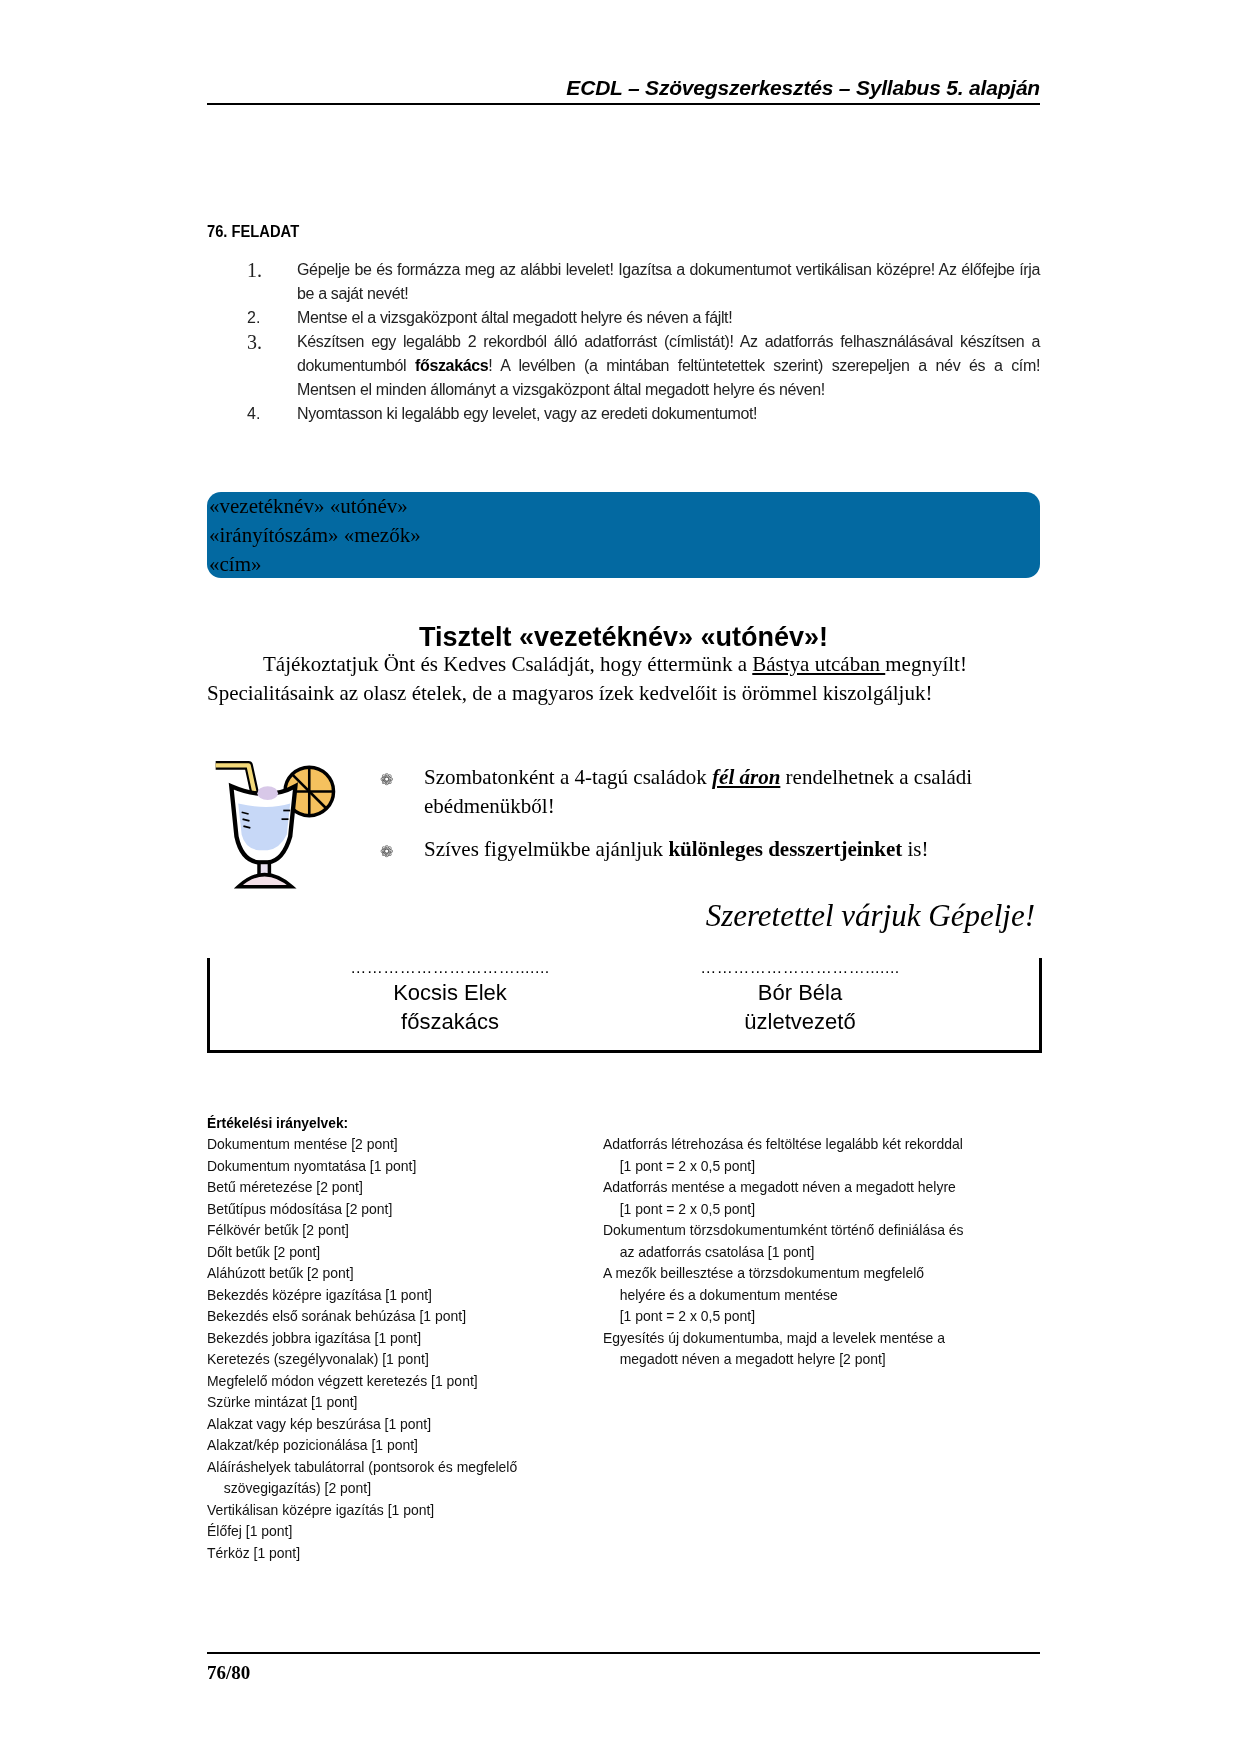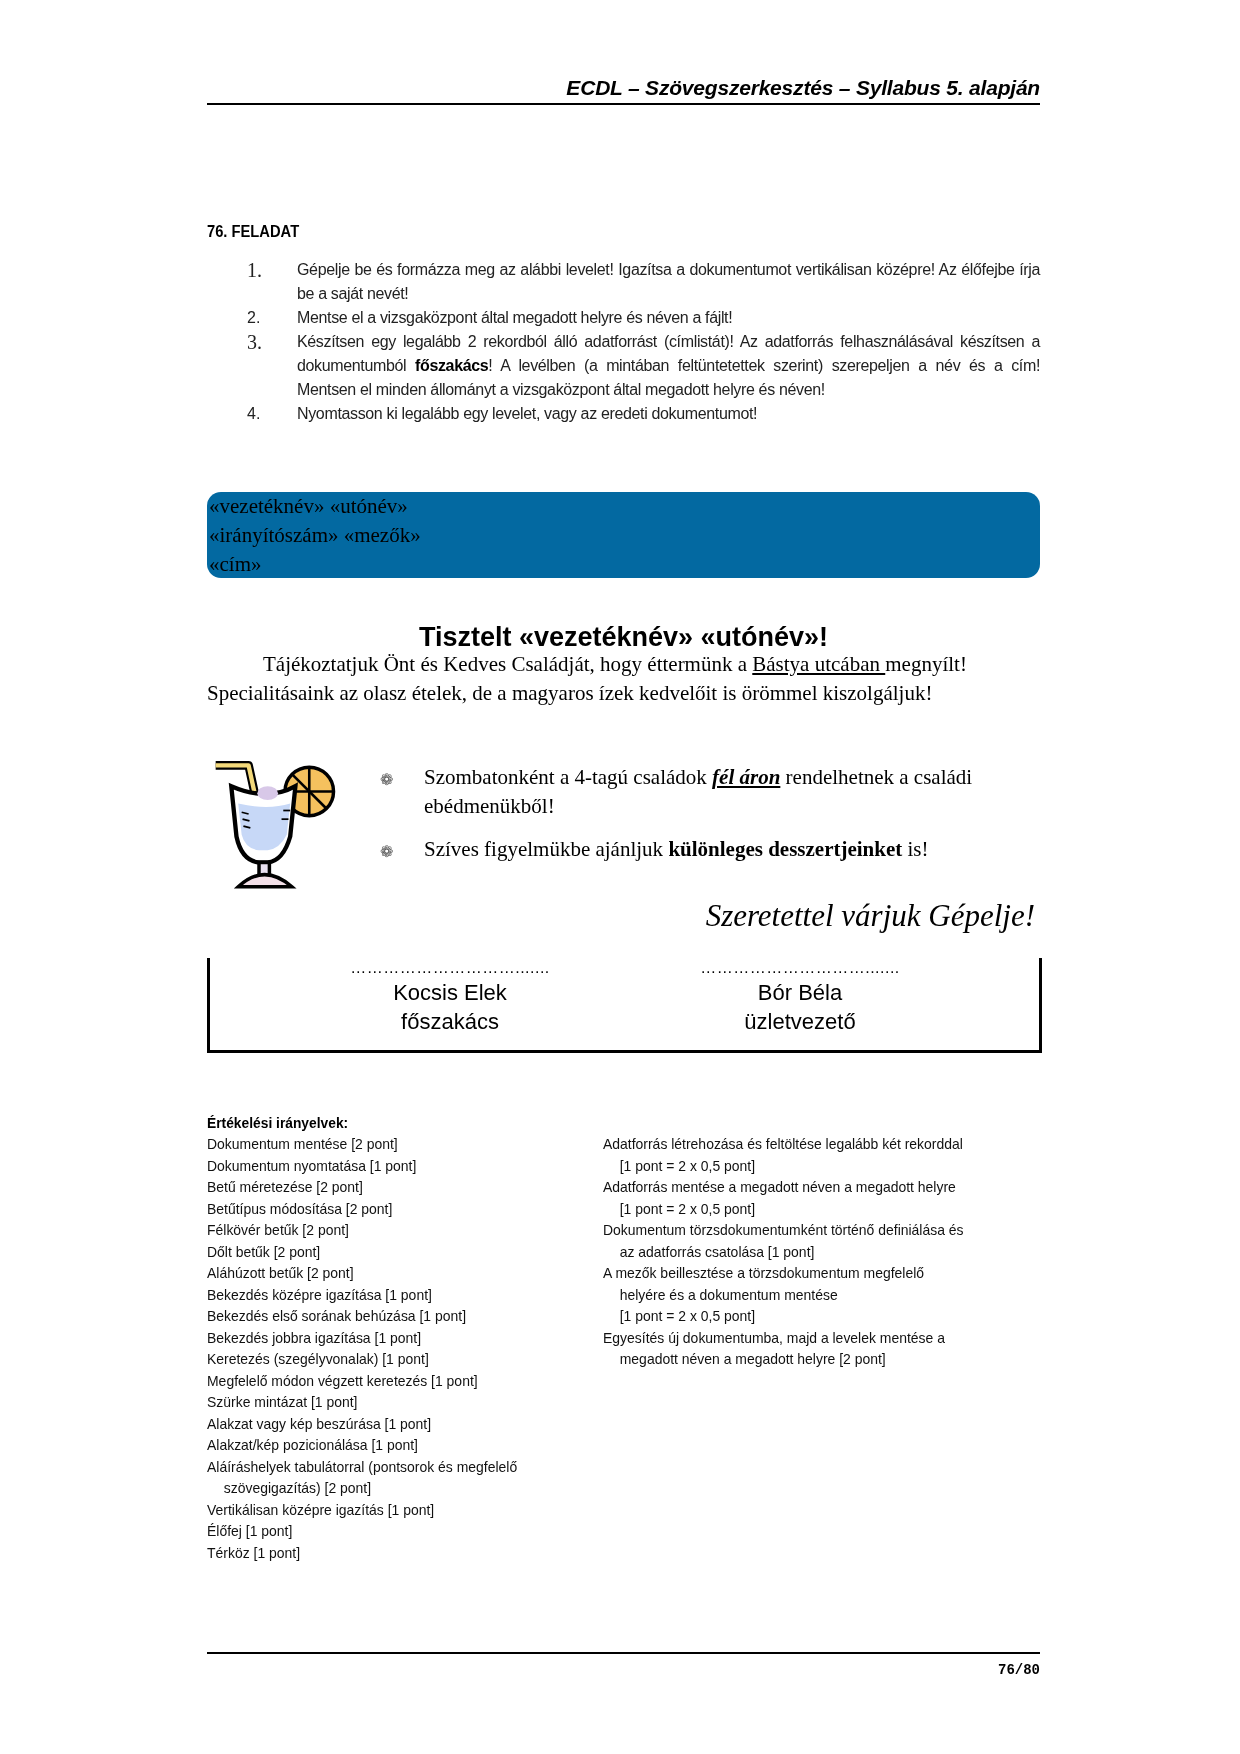--- a/index.html
+++ b/index.html
@@ -44,21 +44,21 @@
   .sig.right { left: 450px; }
 
   .eval-title { left: 207px; top: 1114px; font-family: "Liberation Sans", sans-serif; font-weight: bold; font-size: 15px; transform: scaleX(0.92); transform-origin: left; }
   .eval { font-family: "Liberation Sans", sans-serif; font-size: 15px; line-height: 21.5px; color: #111; }
   .eval .it { transform: scaleX(0.93); transform-origin: left; white-space: nowrap; }
   .eval .cont { padding-left: 18px; }
   .eval-left { left: 207px; top: 1133px; width: 400px; }
   .eval-right { left: 603px; top: 1133px; width: 420px; }
 
   .ftr-rule { left: 207px; top: 1652px; width: 833px; height: 0; border-top: 2px solid #000; }
-  .ftr { left: 207px; top: 1662px; width: 833px; text-align: right; font-family: Liberation Mono, monospace; font-weight: bold; font-size: 14px; }
+  .ftr { left: 207px; top: 1662px; width: 833px; text-align: left; font-family: Liberation Serif, serif; font-weight: bold; font-size: 19px; }
 </style>
 </head>
 <body>
 
 <div class="abs hdr">ECDL – Szövegszerkesztés – Syllabus 5. alapján</div>
 <div class="abs hdr-rule"></div>
 
 <div class="abs task-title">76. FELADAT</div>
 <div class="abs tasks">
   <div class="task">

